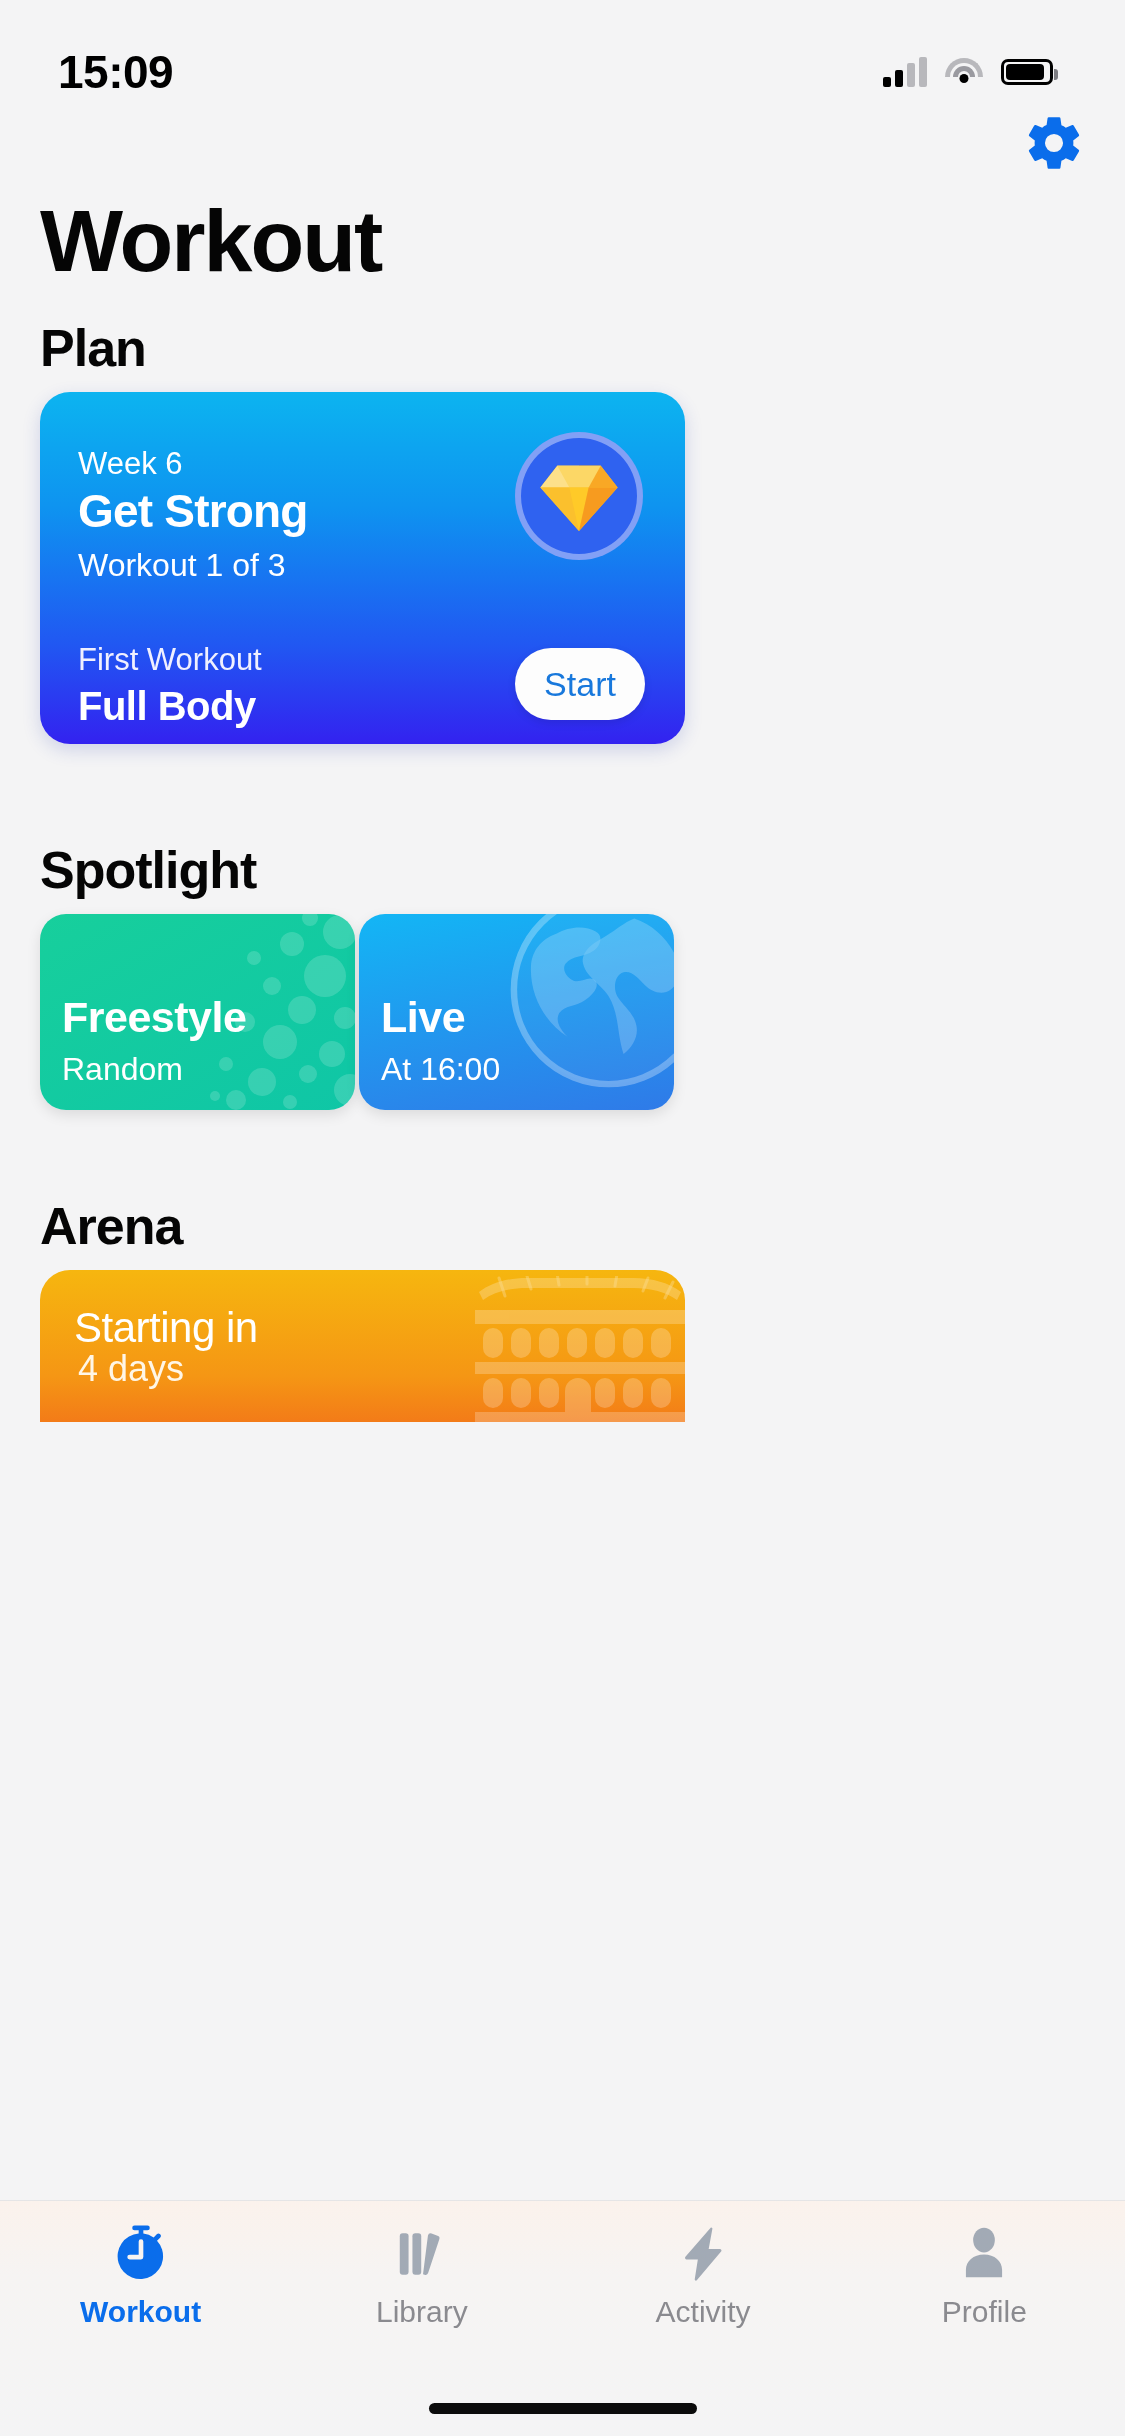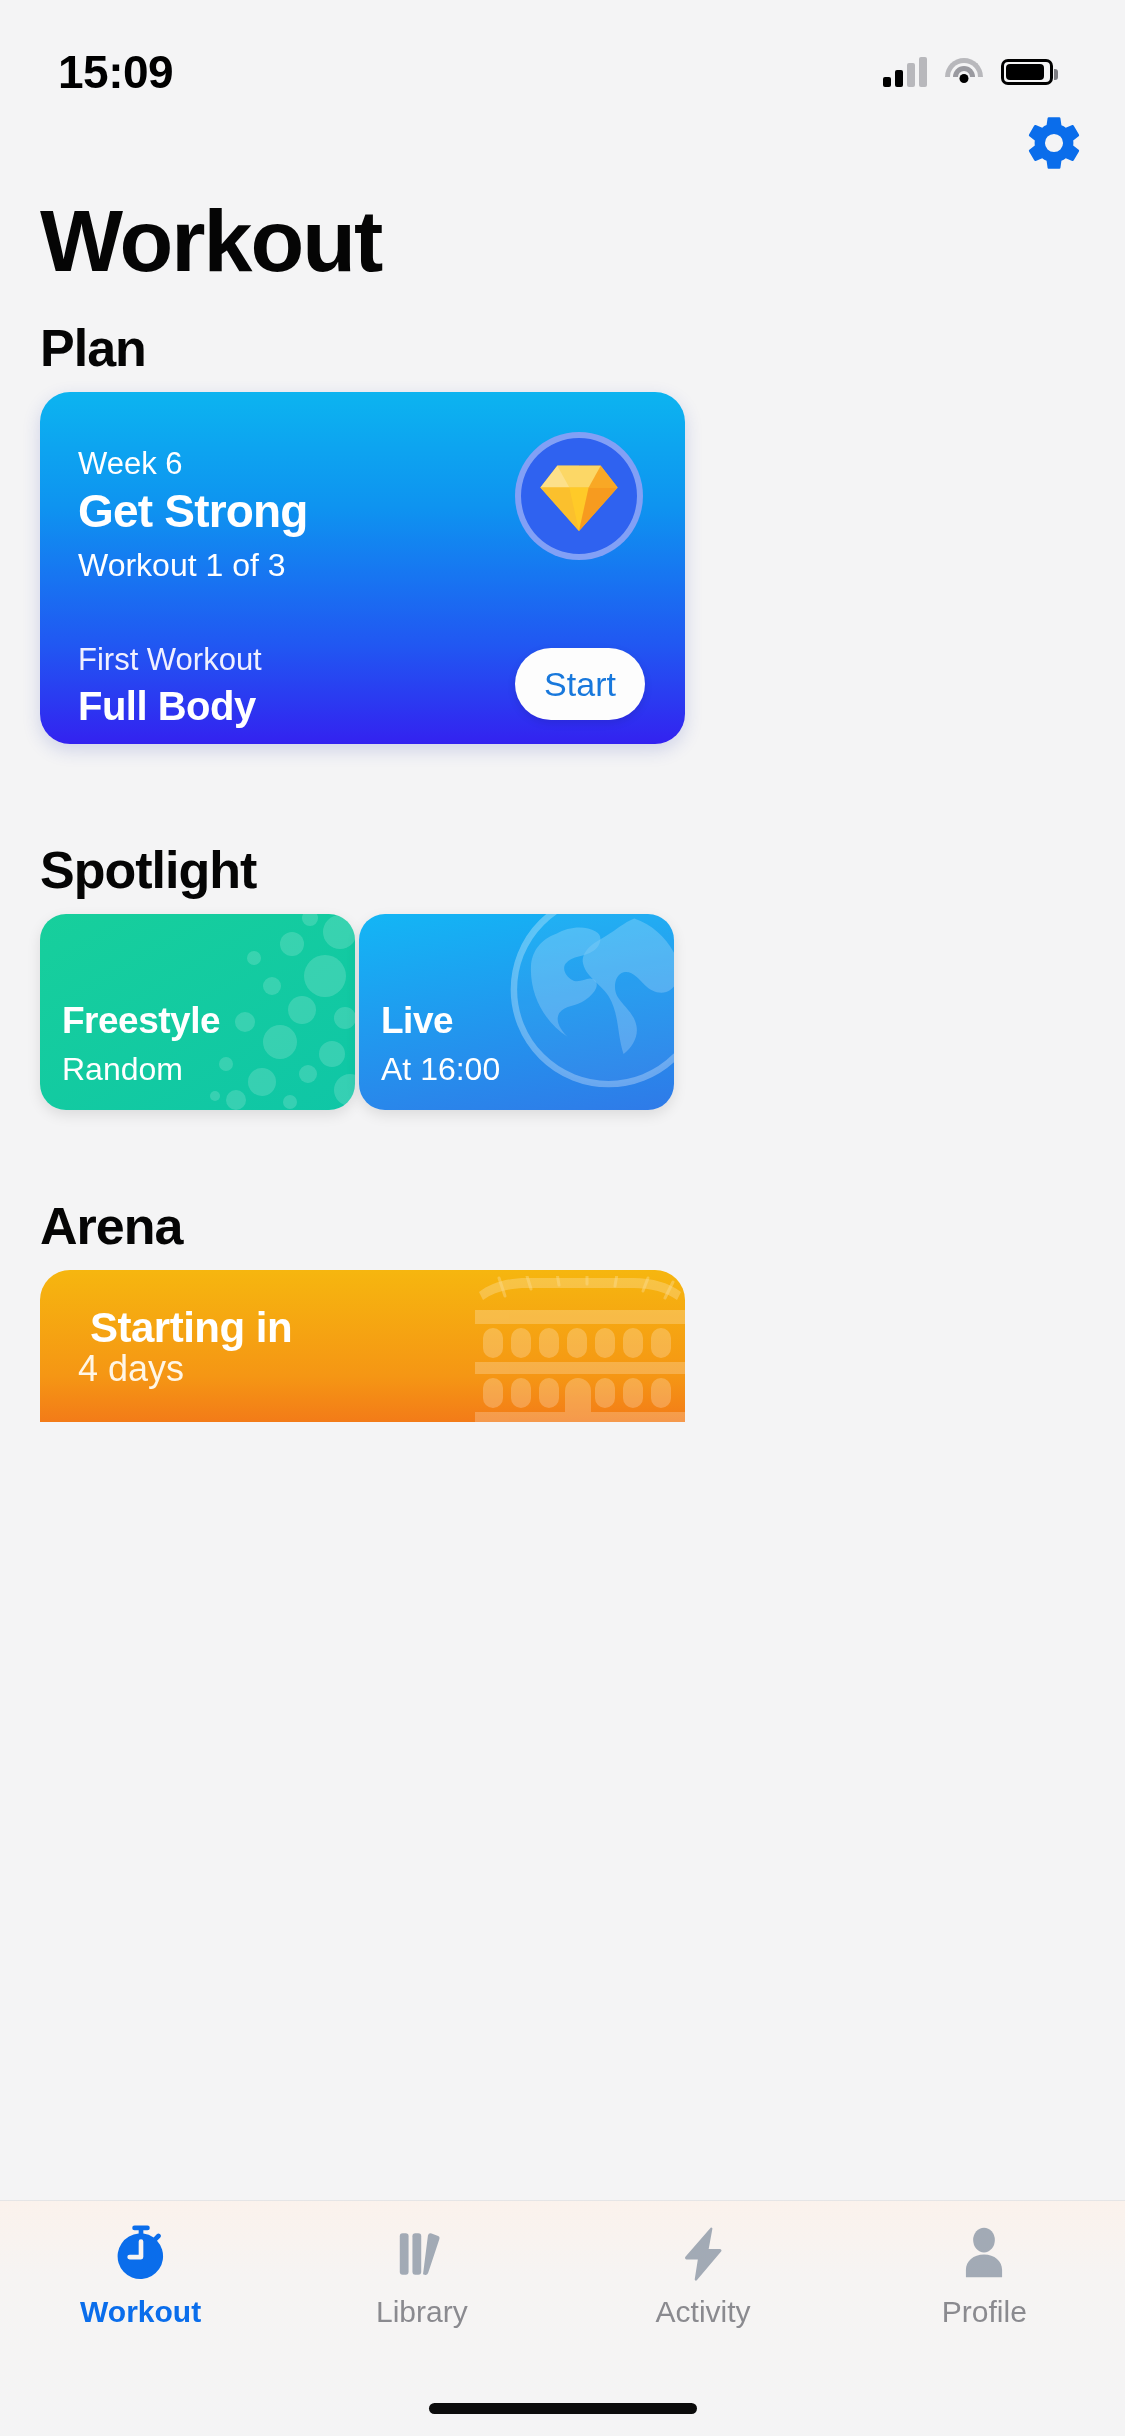--- a/index.html
+++ b/index.html
@@ -79,32 +79,32 @@
     box-shadow:0 3px 8px rgba(0,0,0,0.10);
   }
 
   
   .spot-card{
     position:absolute; top:914px; width:315px; height:196px; border-radius:26px; overflow:hidden;
     box-shadow:0 5px 14px rgba(0,0,0,0.10); cursor:pointer;
   }
   .spot-free{ left:40px; background:linear-gradient(150deg,#17CF9C 0%,#0FC6A6 100%); }
   .spot-live{ left:359px; background:linear-gradient(170deg,#13B6F5 0%,#2F7AE8 100%); }
-  .spot-title{ position:absolute; left:22px; bottom:68px; font-size:37px; color:#fff; font-weight:bold; letter-spacing:-0.5px;}
+  .spot-title{ position:absolute; left:22px; bottom:68px; font-size:43px; color:#fff; font-weight:bold; letter-spacing:-0.5px;}
   .spot-sub{ position:absolute; left:22px; bottom:22px; font-size:32px; color:#fff; font-weight:400;}
   .dots{ position:absolute; inset:0; pointer-events:none;}
   .globe{ position:absolute; right:-42px; top:-32px; width:215px; height:215px; opacity:.40;}
 
   
   .arena-card{
     position:absolute; top:1270px; left:40px; width:645px; height:152px;
     border-radius:30px 30px 0 0; overflow:hidden;
     background:linear-gradient(180deg,#F6B60F 0%,#F59614 70%,#F37B18 100%);
   }
-  .arena-title{ position:absolute; top:34px; left:50px; font-size:42px; color:#fff; font-weight:bold; letter-spacing:-0.5px;}
+  .arena-title{ position:absolute; top:34px; left:34px; font-size:42px; color:#fff; font-weight:normal; letter-spacing:-0.5px;}
   .arena-sub{ position:absolute; top:78px; left:38px; font-size:36px; color:#FFF6E6; font-weight:400;}
   .colosseum{ position:absolute; right:-10px; top:6px; width:230px; height:160px; opacity:.55;}
 
   
   .tabbar{
     position:absolute; bottom:0; left:0; width:1125px; height:236px;
     background:linear-gradient(180deg,#FBF2EC 0%,#F6F4F3 32%,#F4F4F5 100%);
     border-top:1px solid rgba(0,0,0,0.06);
     display:flex; align-items:flex-start; justify-content:space-around;
     padding-top:22px;

